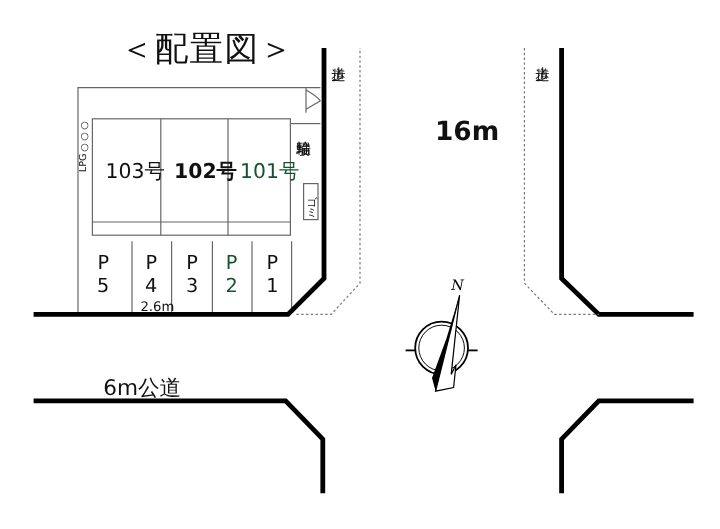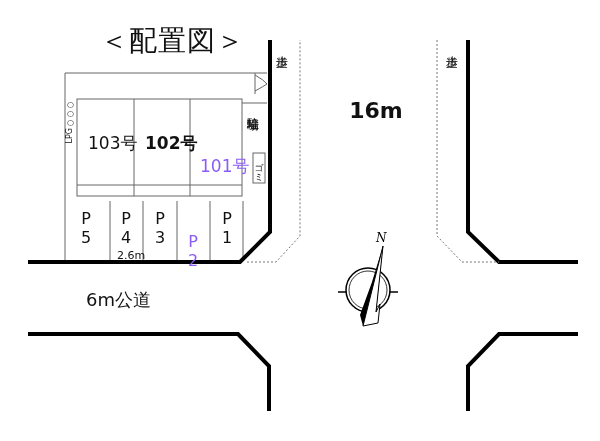--- a/index.html
+++ b/index.html
@@ -3,25 +3,25 @@
 <meta charset="utf-8">
 <style>
   html, body { margin: 0; padding: 0; background: #ffffff; }
   body { width: 600px; height: 441px; overflow: hidden; position: relative;
          font-family: "DejaVu Sans", "Liberation Sans", sans-serif; color: #111; }
   #map { position: absolute; left: 0; top: 0; width: 600px; height: 441px; }
   .lbl { position: absolute; white-space: nowrap; line-height: 1; }
   .title { left: 100px; top: 27px; font-size: 28px; letter-spacing: 1px; }
   .vert { writing-mode: vertical-rl; text-orientation: upright; font-size: 12px; letter-spacing: 1px; }
   .unit { font-size: 17px; }
-  .unit.red, .park.red { color: #8b5cf6; margin-top: 23px; }
+  .unit.red, .park.red { color: #14532d; }
   .park { font-size: 16px; text-align: center; width: 20px; line-height: 19px; }
   .small { font-size: 11px; }
-  .road-big { font-size: 22px; font-weight: bold; text-align: center; line-height: 30px; }
-  .road-small { font-size: 18px; }
+  .road-big { font-size: 22px; font-weight: bold; text-align: right; line-height: 30px; }
+  .road-small { font-size: 18px; margin-top: 24px; }
   .lpg { font-size: 8px; writing-mode: vertical-rl; }
 </style>
 </head>
 <body>
 
 <svg id="map" viewBox="0 0 600 441" xmlns="http://www.w3.org/2000/svg">
 
   <g stroke="#666" stroke-width="1" fill="none">
     <polyline points="65,260 65,73 267,73"></polyline>
 

